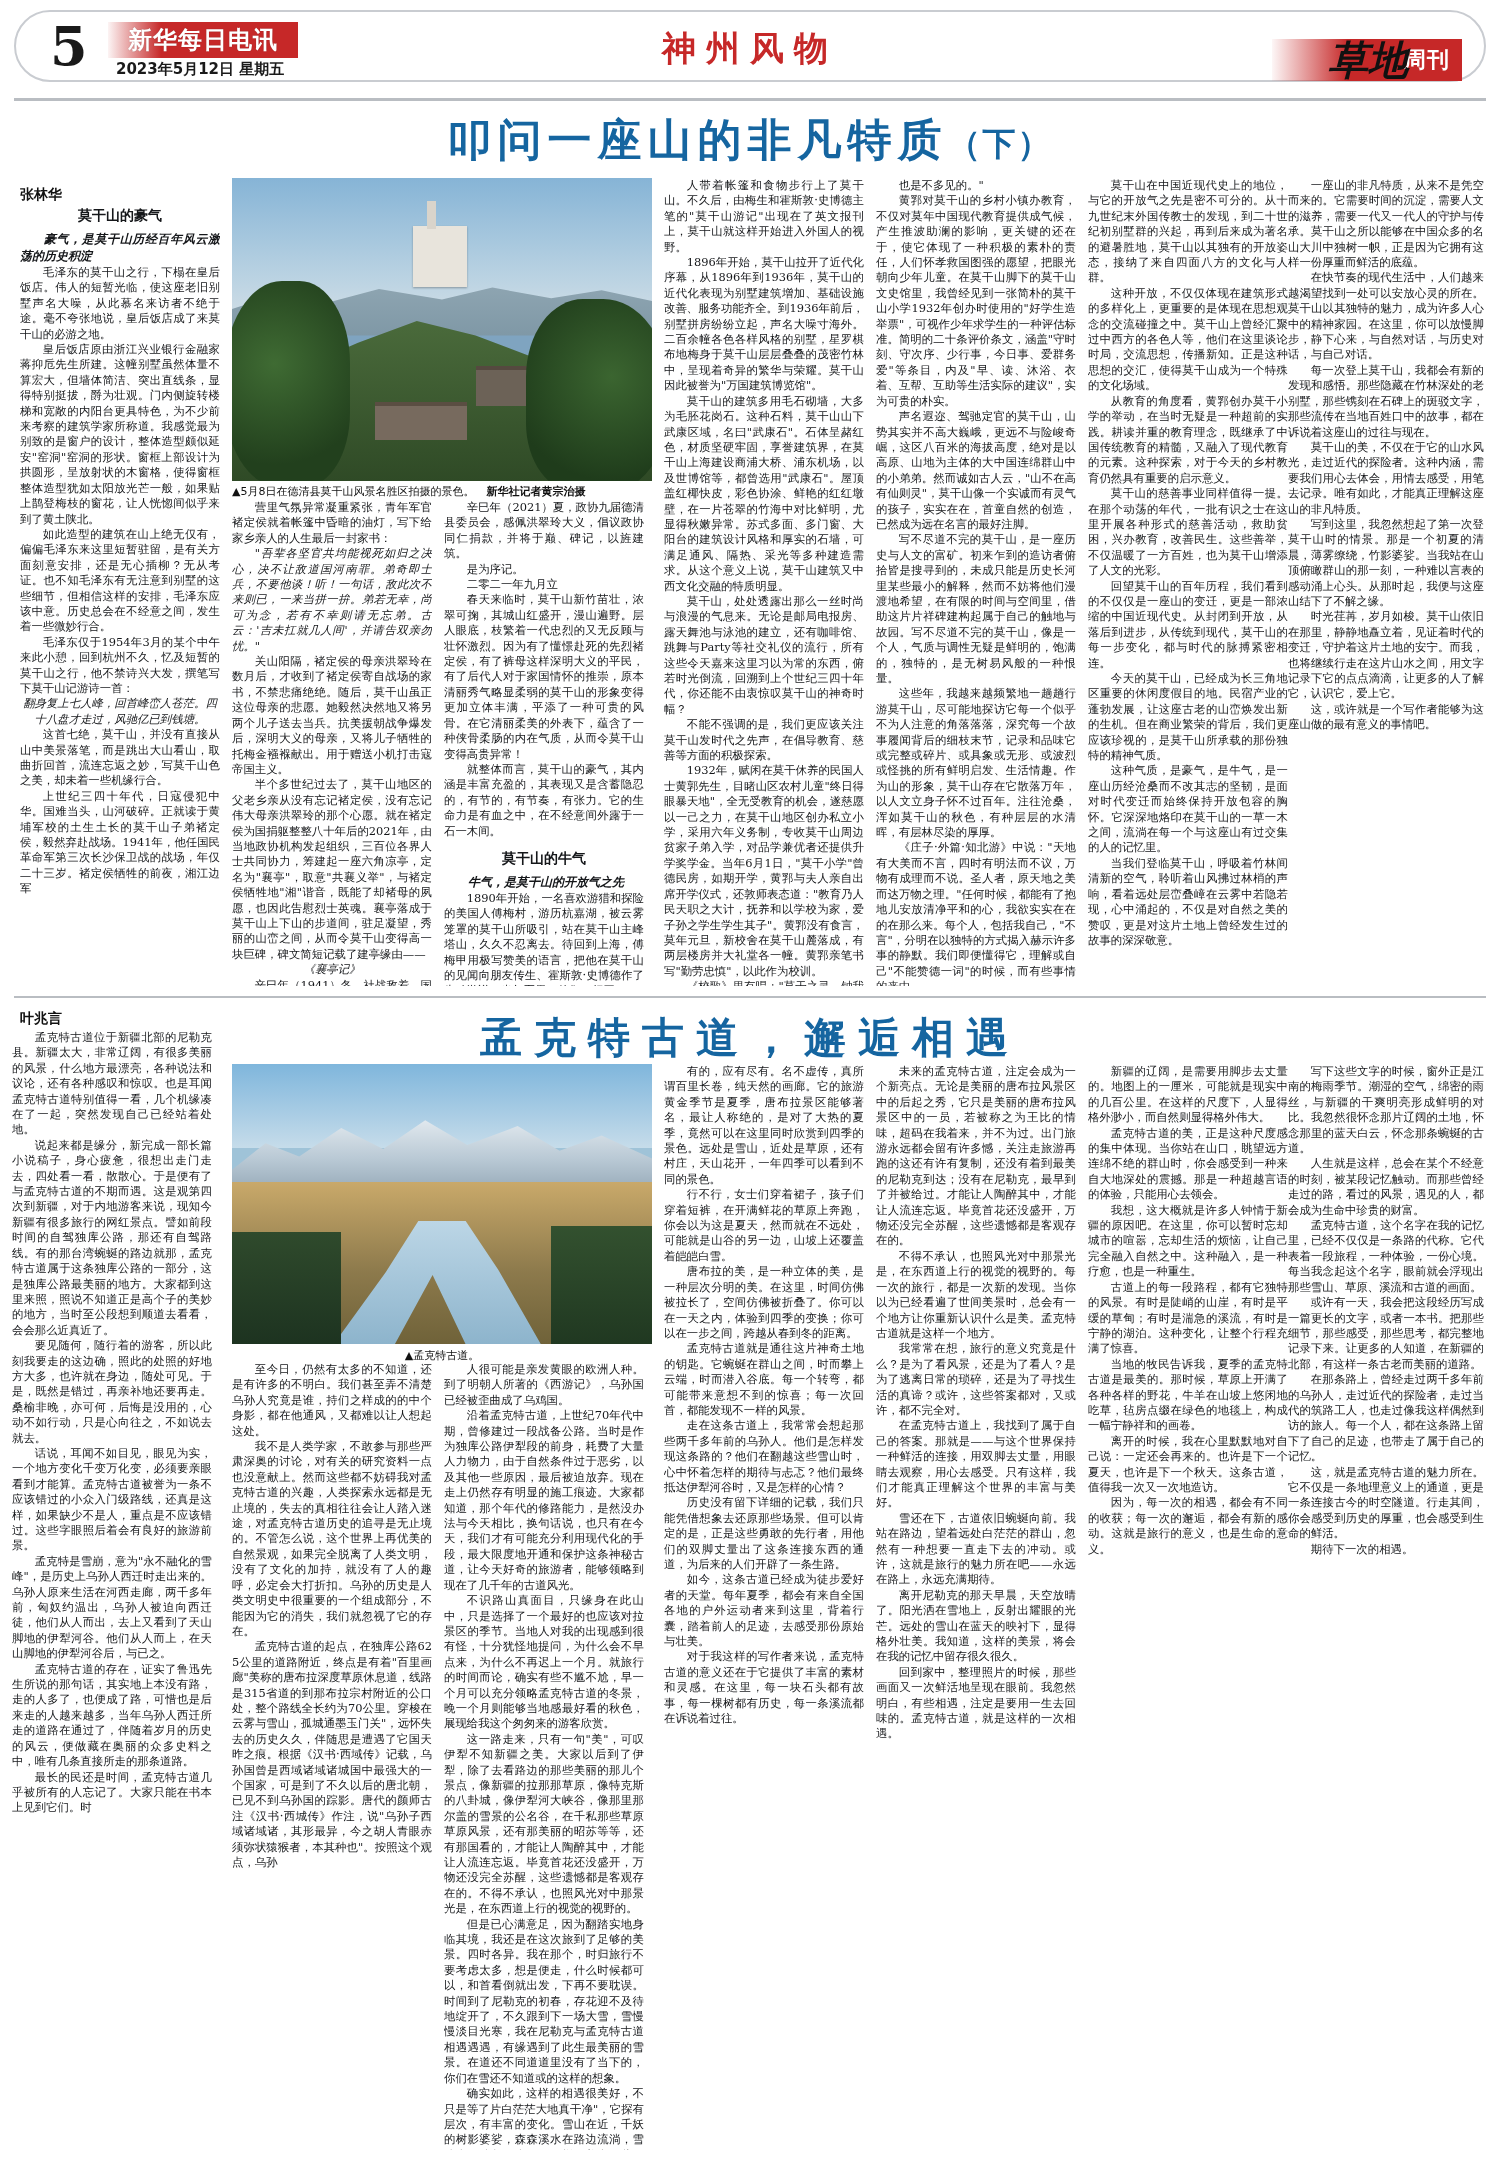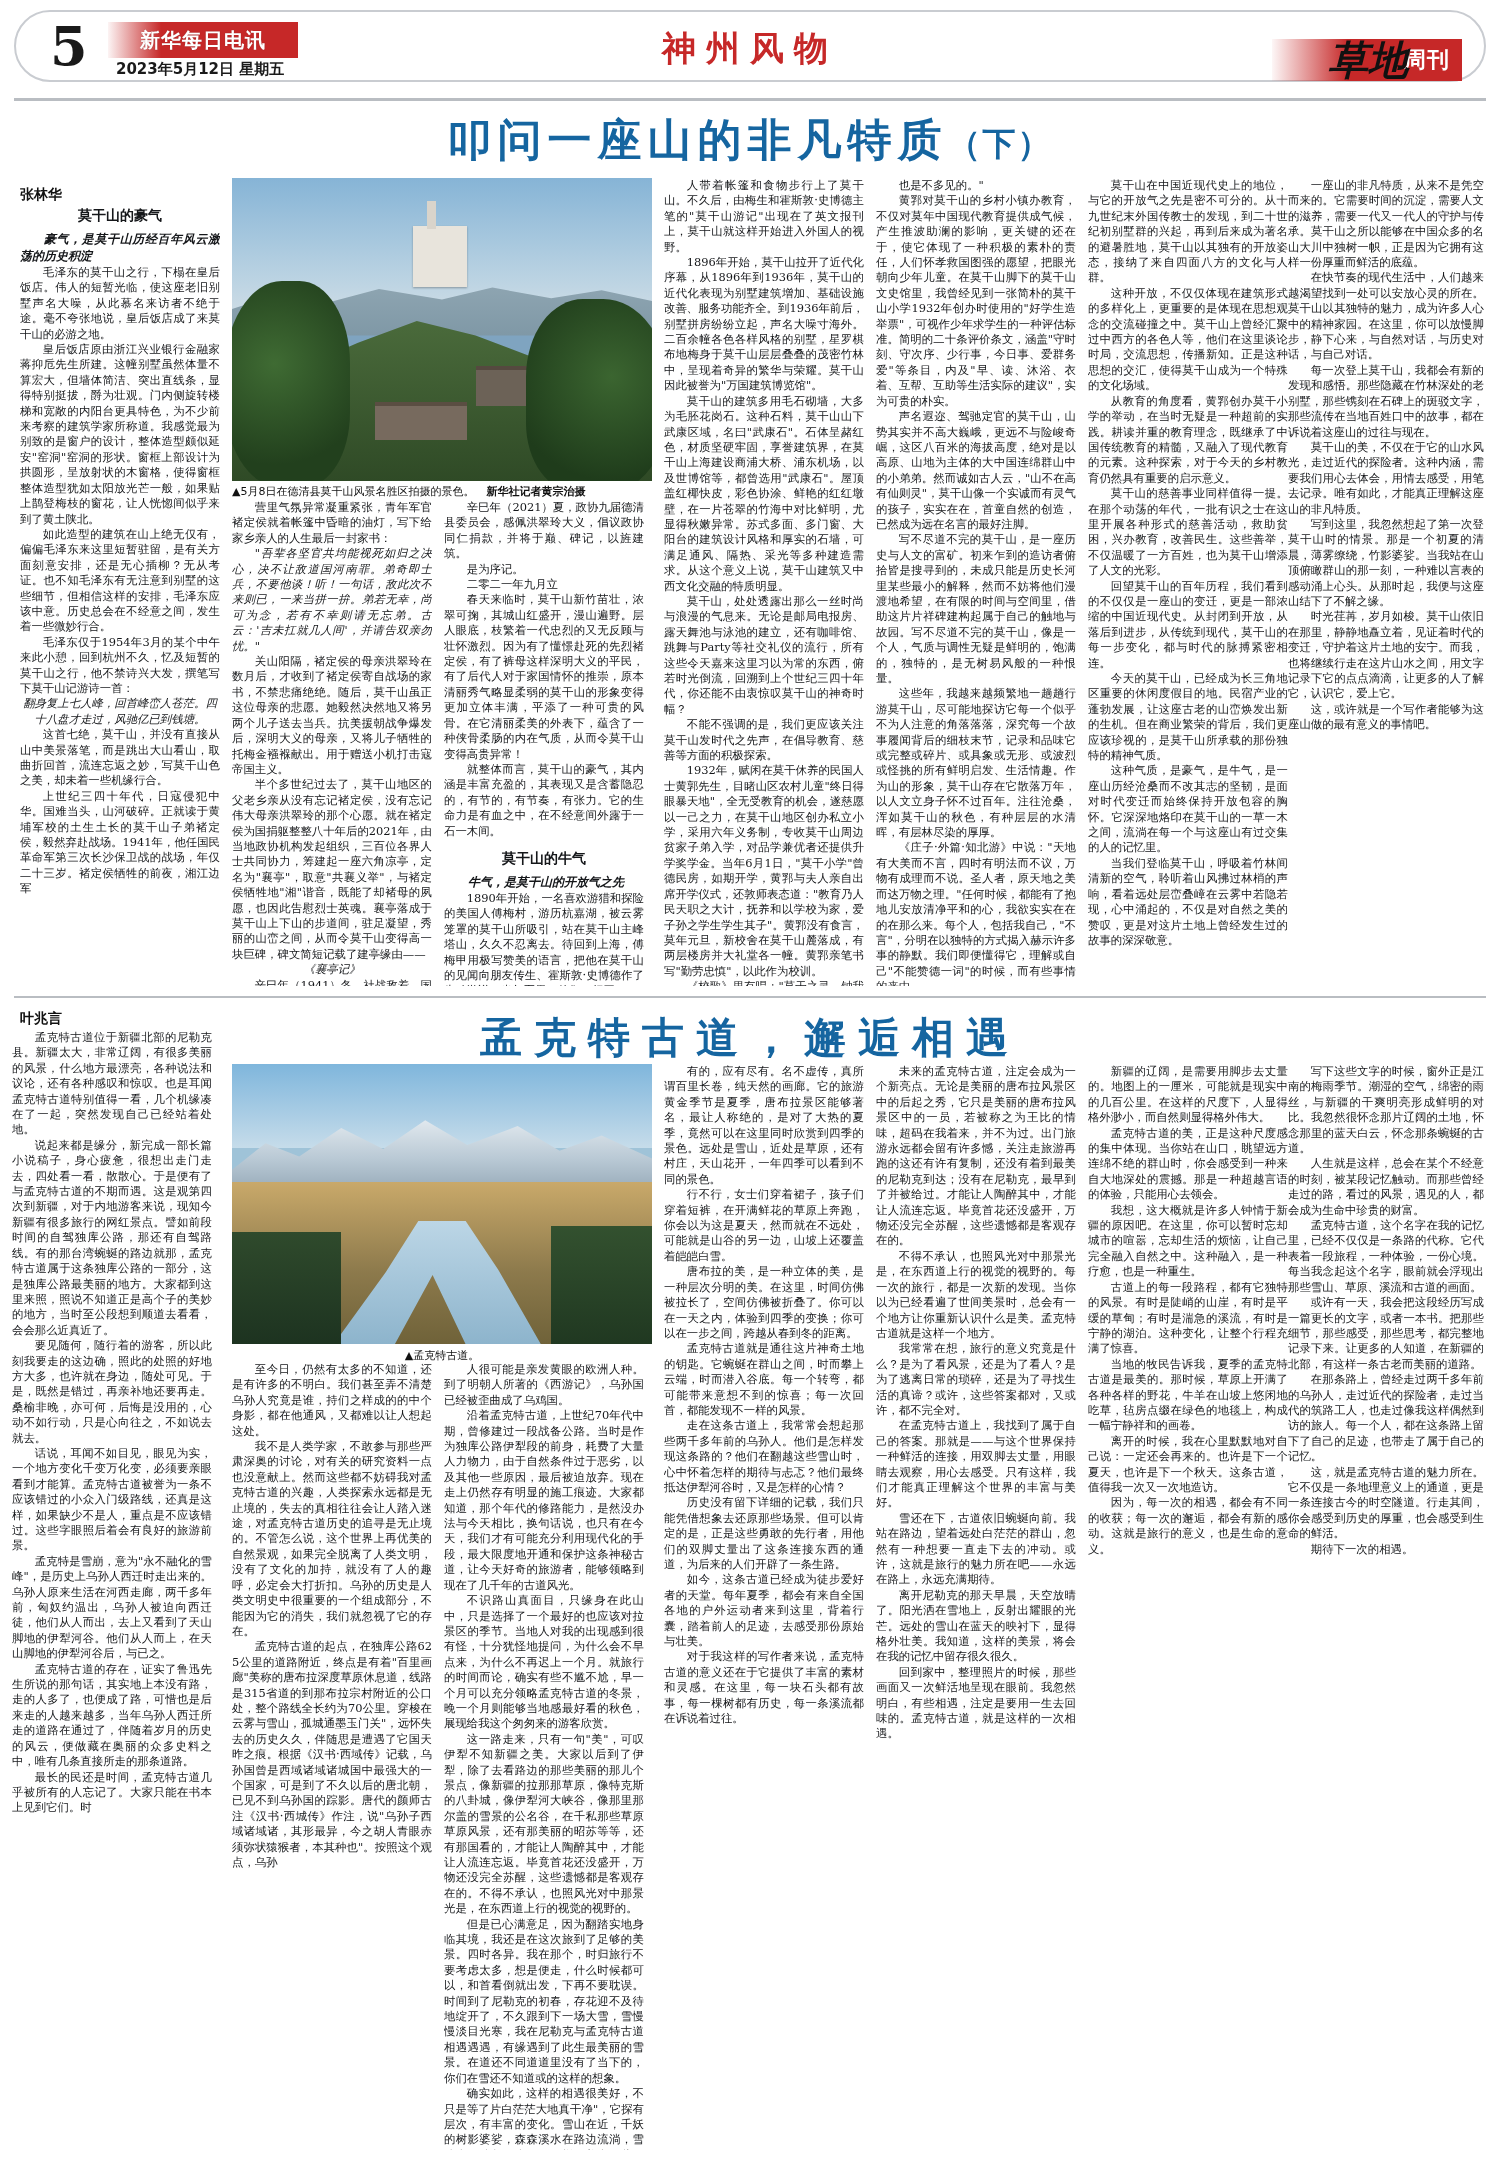--- a/index.html
+++ b/index.html
@@ -29,21 +29,21 @@
     font-family:"DejaVu Serif","Liberation Serif",serif;
     font-size:54px;font-weight:700;color:#1a1a1a;
     letter-spacing:-1px;line-height:58px;
   }
   .brand-block{
     position:absolute;left:92px;top:10px;width:190px;height:36px;
     background:linear-gradient(to right,rgba(200,40,40,0.05),#c62828 28%,#c62828 100%);
     display:flex;align-items:center;justify-content:center;
   }
   .brand-block .brand-text{
-    color:#fff;font-size:20px;font-weight:700;letter-spacing:1px;
+    color:#fff;font-size:24px;font-weight:700;letter-spacing:1px;
     font-family:"DejaVu Sans","Liberation Sans",sans-serif;
     white-space:nowrap;
     text-shadow:0 0 1px rgba(0,0,0,.3);
   }
   .brand-date{
     position:absolute;left:100px;top:48px;
     font-size:15px;font-weight:700;color:#1a1a1a;
     font-family:"DejaVu Sans","Liberation Sans",sans-serif;
     white-space:nowrap;
   }

